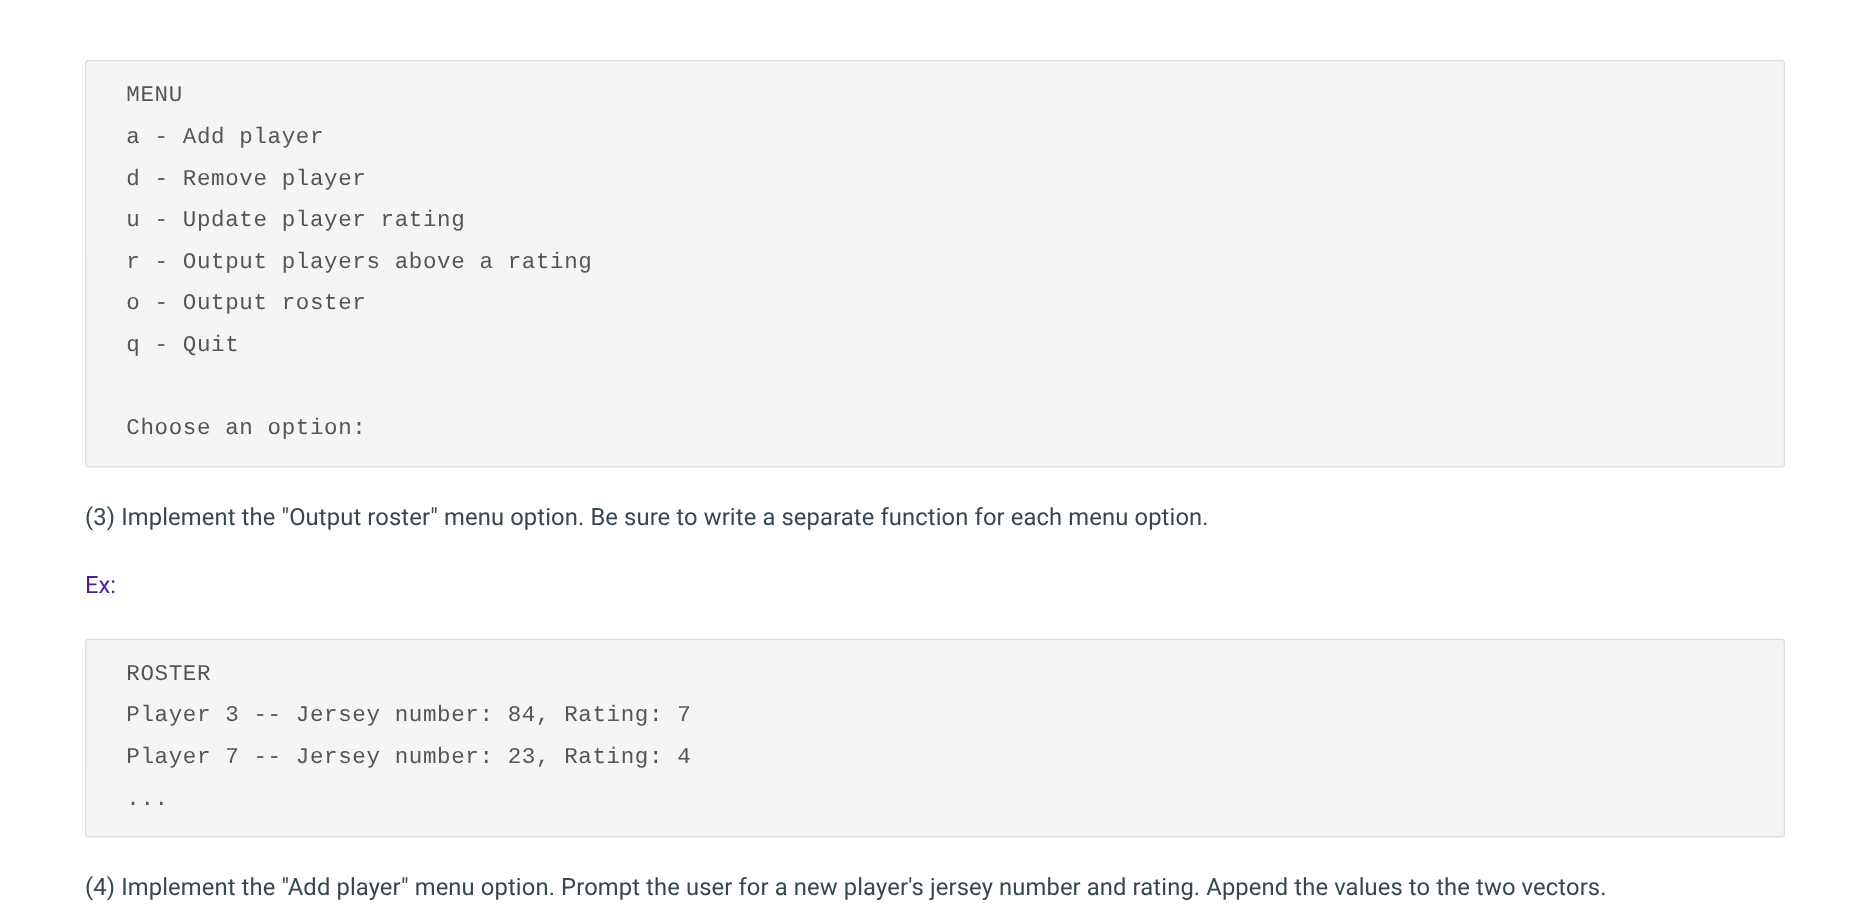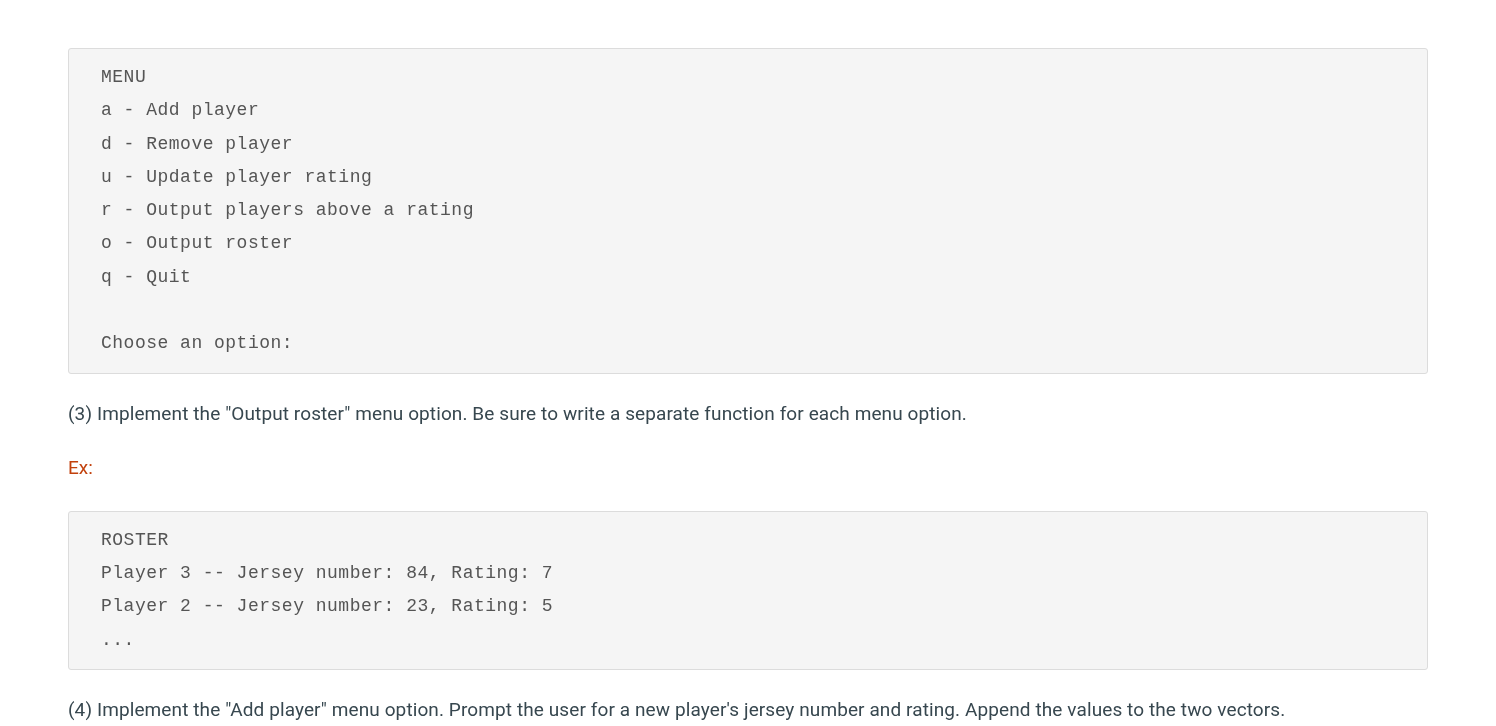--- a/index.html
+++ b/index.html
@@ -28,21 +28,21 @@
       margin-bottom: 26px;
       letter-spacing: 0.5px;
     }
     .instruction {
       color: #37474f;
       margin-bottom: 26px;
       font-weight: 400;
       letter-spacing: 0.1px;
     }
     .ex-label {
-      color: #c2410c;
+      color: #4c1d95;
       margin-bottom: 28px;
       font-weight: 400;
     }
   </style>
 </head>
 <body>
 
 <div class="code-block"><span>MENU</span>
 <span>a - Add player</span>
 <span>d - Remove player</span>
@@ -52,16 +52,16 @@
 <span>q - Quit</span>
 
 <span>Choose an option:</span></div>
 
 <p class="instruction">(3) Implement the "Output roster" menu option. Be sure to write a separate function for each menu option.</p>
 
 <p class="ex-label">Ex:</p>
 
 <div class="code-block"><span>ROSTER</span>
 <span>Player 3 -- Jersey number: 84, Rating: 7</span>
-<span>Player 2 -- Jersey number: 23, Rating: 5</span>
+<span>Player 7 -- Jersey number: 23, Rating: 4</span>
 <span>...</span></div>
 
 <p class="instruction">(4) Implement the "Add player" menu option. Prompt the user for a new player's jersey number and rating. Append the values to the two vectors.</p>
 
 </body></html>

